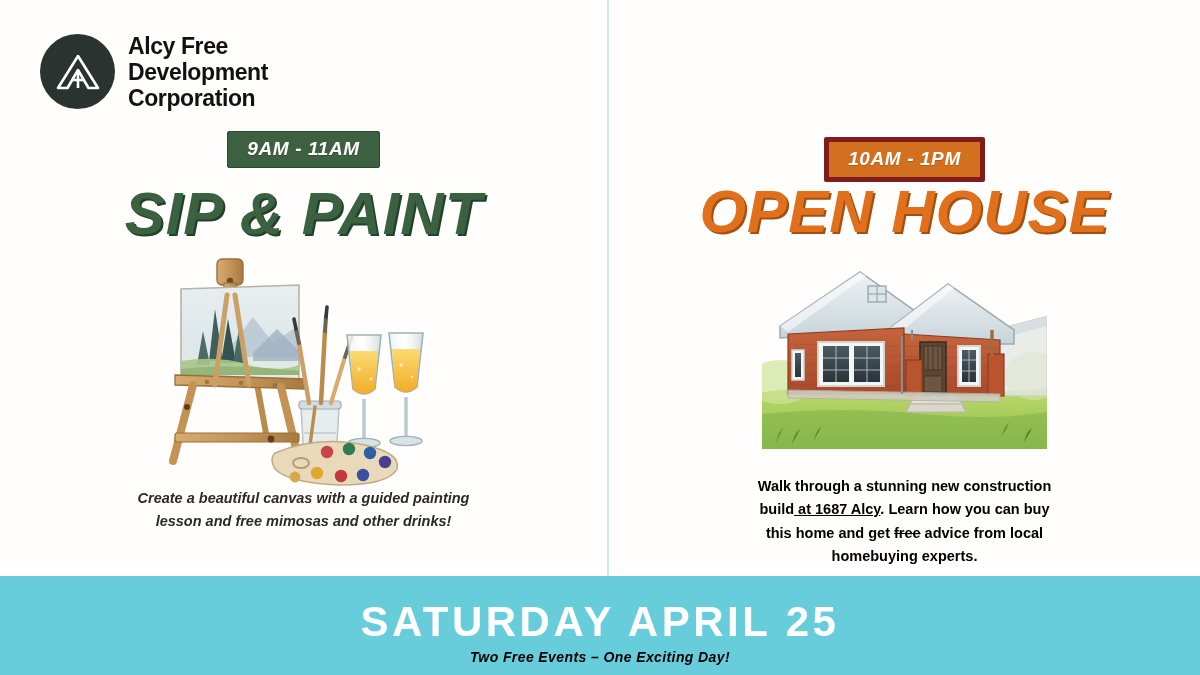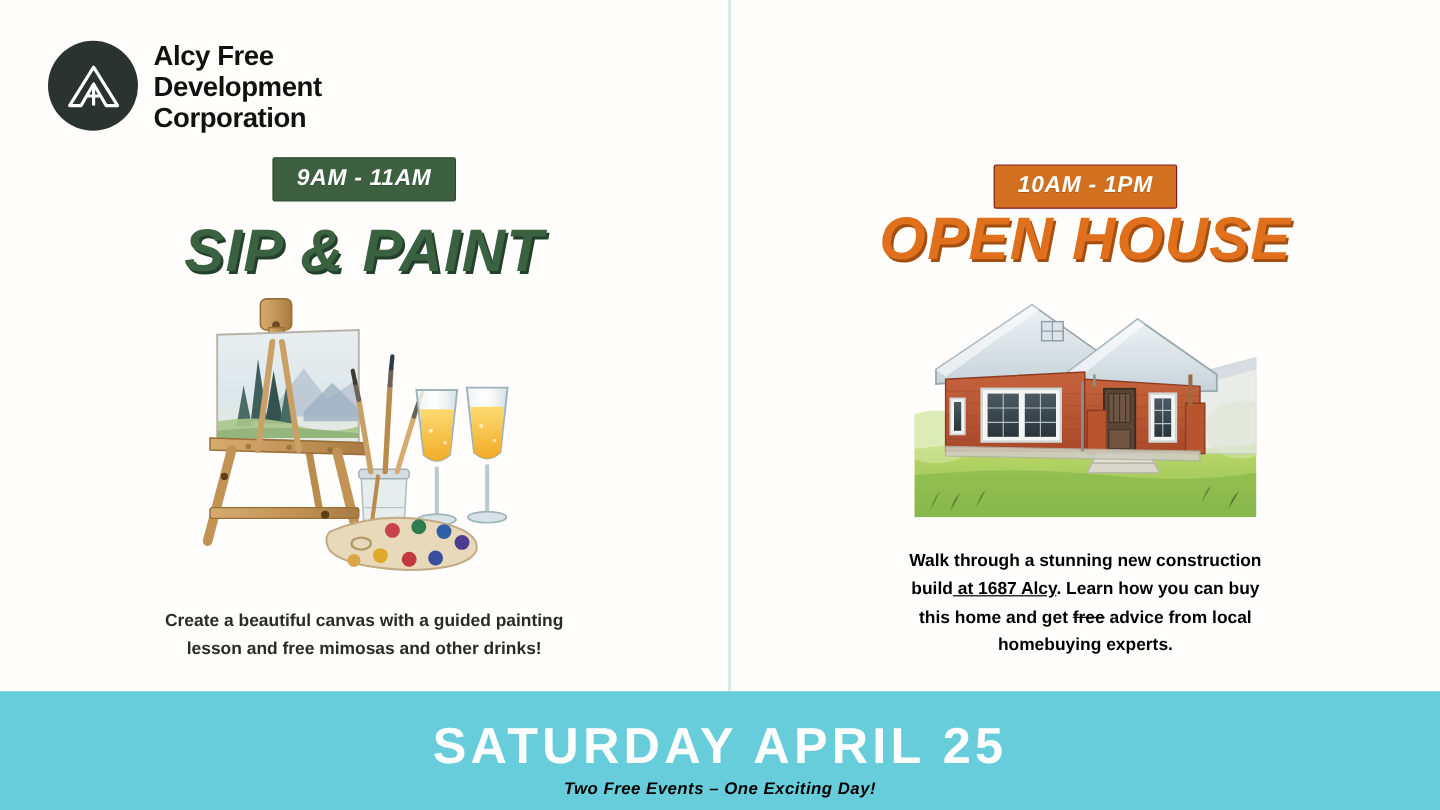--- a/index.html
+++ b/index.html
@@ -61,27 +61,27 @@
     font-weight:bold;
     font-style:italic;
     font-size:19px;
     letter-spacing:0.6px;
     padding:6px 19px 7px;
     border-radius:2px;
     white-space:nowrap;
     text-shadow:0 1px 0 rgba(0,0,0,0.18);
   }
   .badge-green  { background:#3d6040; border:1px solid #2e4a31; }
-  .badge-orange { background:#d2701f; border:1px solid #7f1d1d; }
+  .badge-orange { background:#d2701f; border:5px solid #7f1d1d; }
 
   
   .event-title {
     font-weight:bold;
     font-style:italic;
-    font-size:50px;
+    font-size:60px;
     letter-spacing:1px;
     white-space:nowrap;
     line-height:1;
   }
   .title-green  { color:#3a6140; text-shadow:2px 2px 0 #23402a; }
   .title-orange { color:#e0701c; text-shadow:2px 2px 0 #a44f10; }
 
   
   .desc {
     text-align:center;
@@ -259,21 +259,21 @@
           <circle cx="221" cy="196" r="6.2" fill="#2f5fa6"></circle>
           <circle cx="236" cy="205" r="6.2" fill="#4c3d8f"></circle>
           <circle cx="168" cy="216" r="6.2" fill="#e0a92b"></circle>
           <circle cx="192" cy="219" r="6.2" fill="#c3373e"></circle>
           <circle cx="214" cy="218" r="6.2" fill="#3b4f9e"></circle>
           <circle cx="146" cy="220" r="5.4" fill="#d9a648"></circle>
         </g>
       </svg>
     </div>
 
-    <div class="desc desc-left" style="margin-top:30px;">Create a beautiful canvas with a guided painting lesson and free mimosas and other drinks!</div>
+    <div class="desc desc-left" style="font-style:italic;">Create a beautiful canvas with a guided painting lesson and free mimosas and other drinks!</div>
   </div>
 
   <div class="panel panel-right">
 
     <div style="margin-top:137px;">
       <span class="time-badge badge-orange">10AM - 1PM</span>
     </div>
 
     <div class="event-title title-orange" style="">OPEN HOUSE</div>
 

